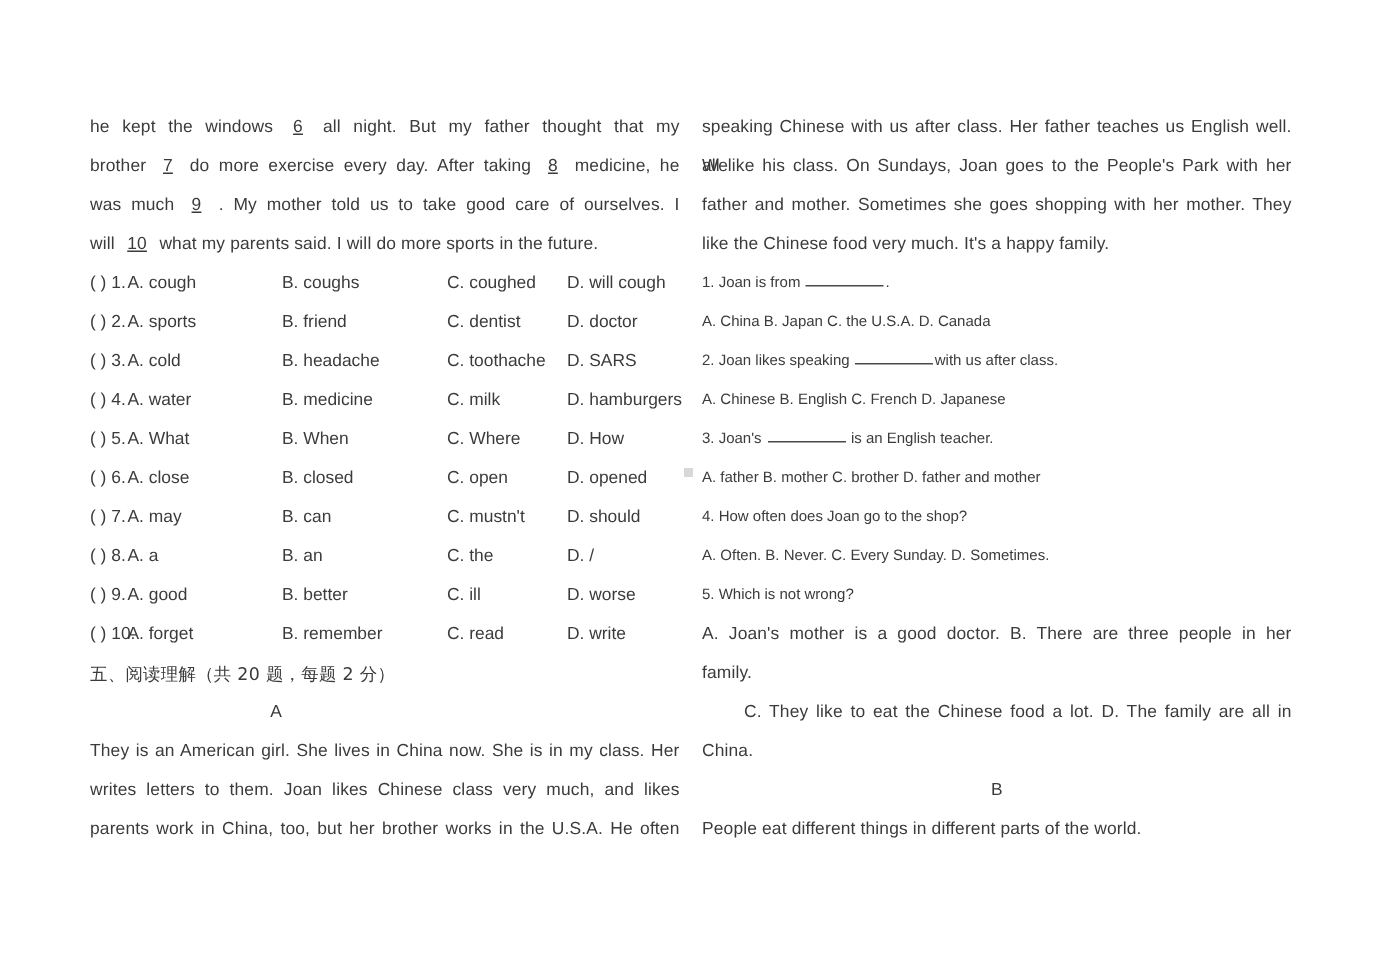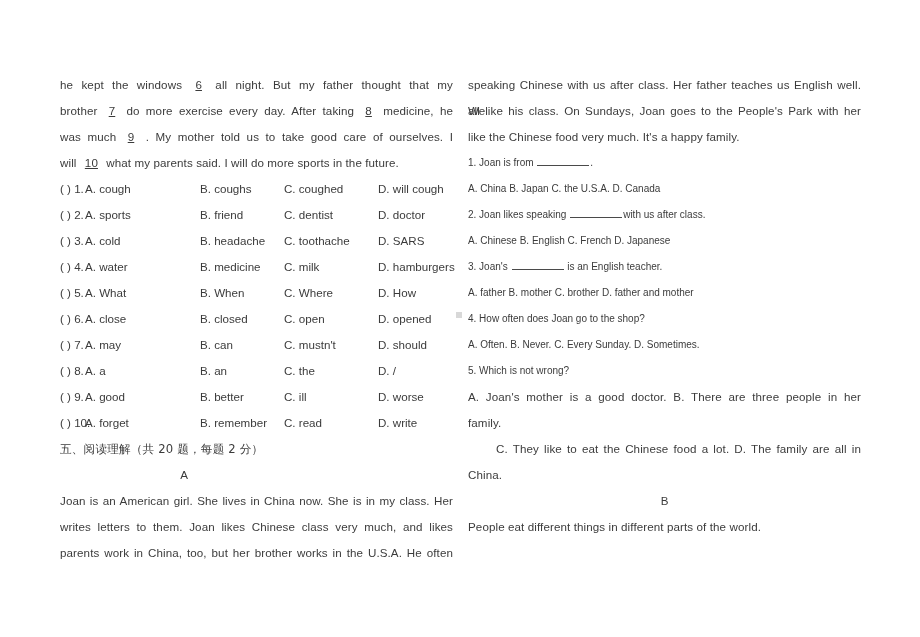--- a/index.html
+++ b/index.html
@@ -56,22 +56,22 @@
   .opt-row {
     font-size: 11.6px;
     line-height: 26px;
     height: 26px;
     white-space: nowrap;
     position: relative;
   }
   .opt-row > span { position: absolute; top: 0; }
   .o-box { left: 0; }
   .o-a   { left: 25px; }
-  .o-b   { left: 140px; text-align: right; }
-  .o-c   { left: 224px; }
+  .o-b   { left: 128px; text-align: right; }
+  .o-c   { left: 238px; }
   .o-d   { left: 318px; }
 
   .sec-head {
     font-size: 11.6px;
     line-height: 26px;
     height: 26px;
     white-space: nowrap;
     font-family: "DejaVu Sans", "Liberation Sans", sans-serif;
     letter-spacing: 0.2px;
   }
@@ -213,32 +213,33 @@
         <span class="o-c">C. read</span>
         <span class="o-d">D. write</span>
       </div>
     </div>
 
     <div class="sec-head">五、阅读理解（共 20 题，每题 2 分）</div>
 
     <div class="passage-label">A</div>
 
     <div>
-      <div class="line just">Joan is an American girl. She lives in China now. She is in my class. Her</div>
+      <div class="line just">They is an American girl. She lives in China now. She is in my class. Her</div>
       <div class="line just">writes letters to them. Joan likes Chinese class very much, and likes</div>
       <div class="line just">parents work in China, too, but her brother works in the U.S.A. He often</div>
     </div>
 
   </div>
 
   <div class="col col-right">
 
     <div>
       <div class="line just">speaking Chinese with us after class. Her father teaches us English well. We</div>
       <div class="line just">all like his class. On Sundays, Joan goes to the People's Park with her</div>
+      <div class="line just">father and mother. Sometimes she goes shopping with her mother. They</div>
       <div class="line just-last">like the Chinese food very much. It's a happy family.</div>
     </div>
 
     <div>
 
       <div class="q-line">
         <span>1. Joan is from </span><span class="fill"></span><span>.</span>
       </div>
       <div class="q-line">A. China B. Japan  C. the U.S.A. D. Canada</div>
 

